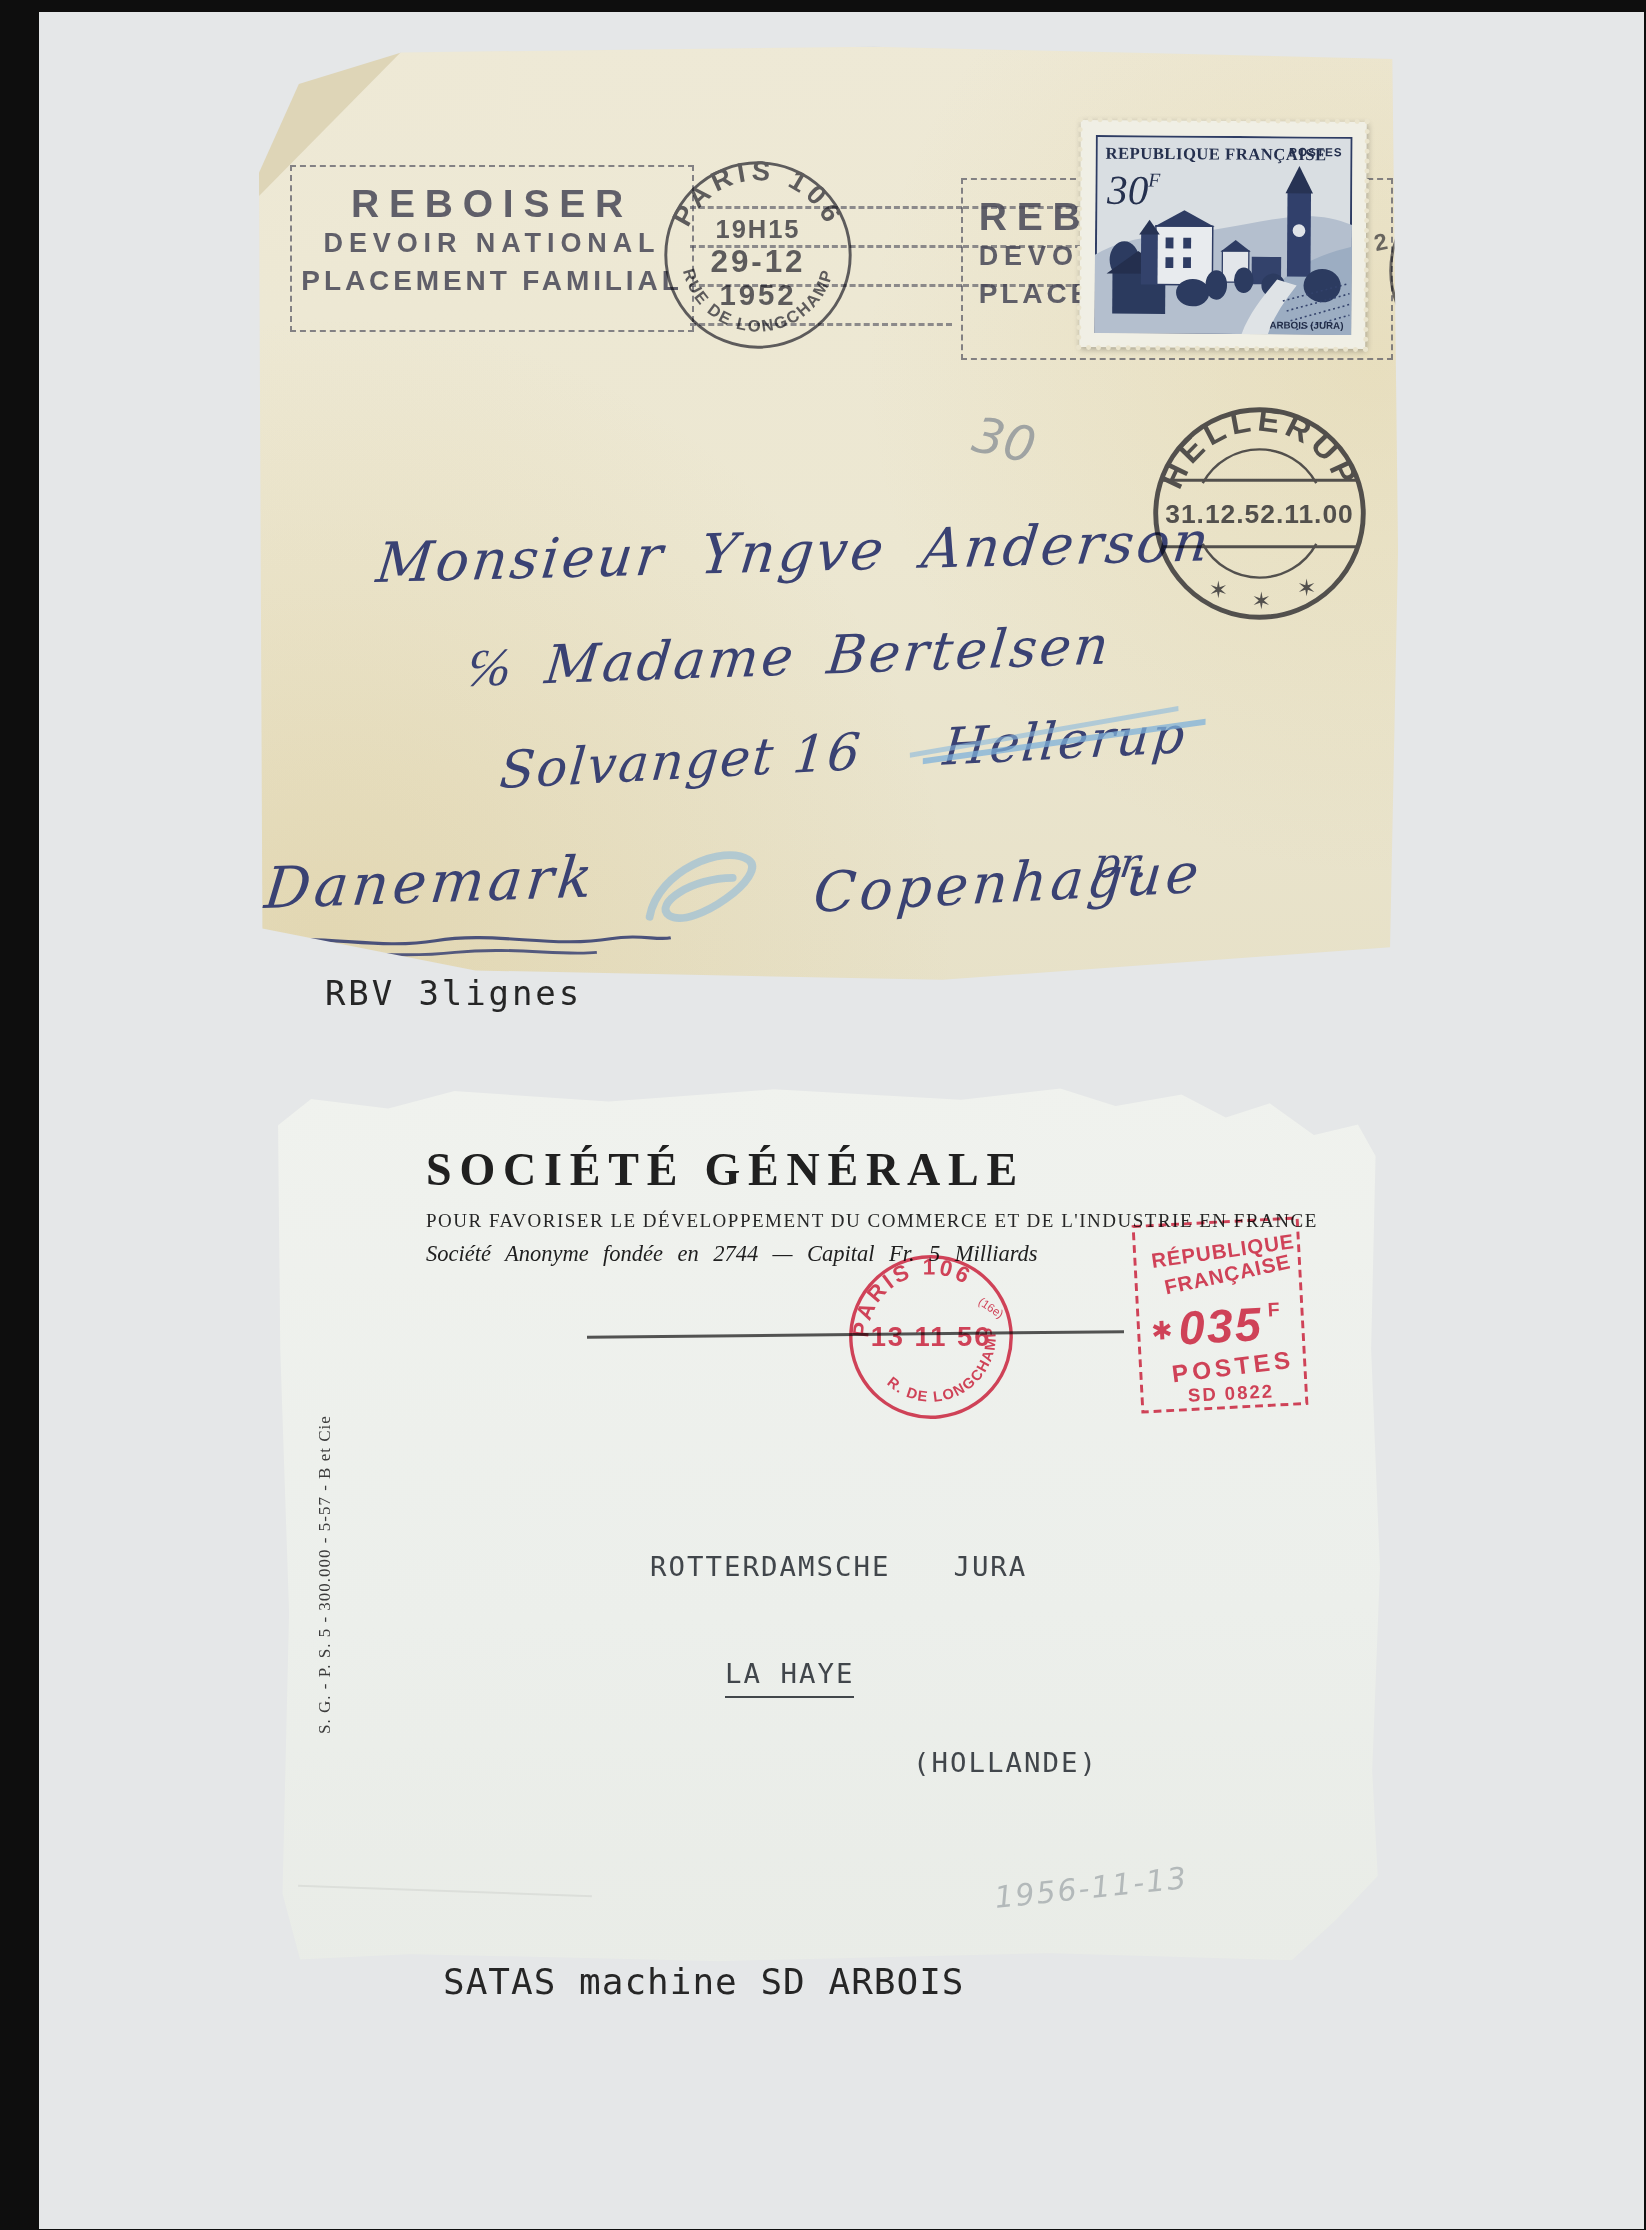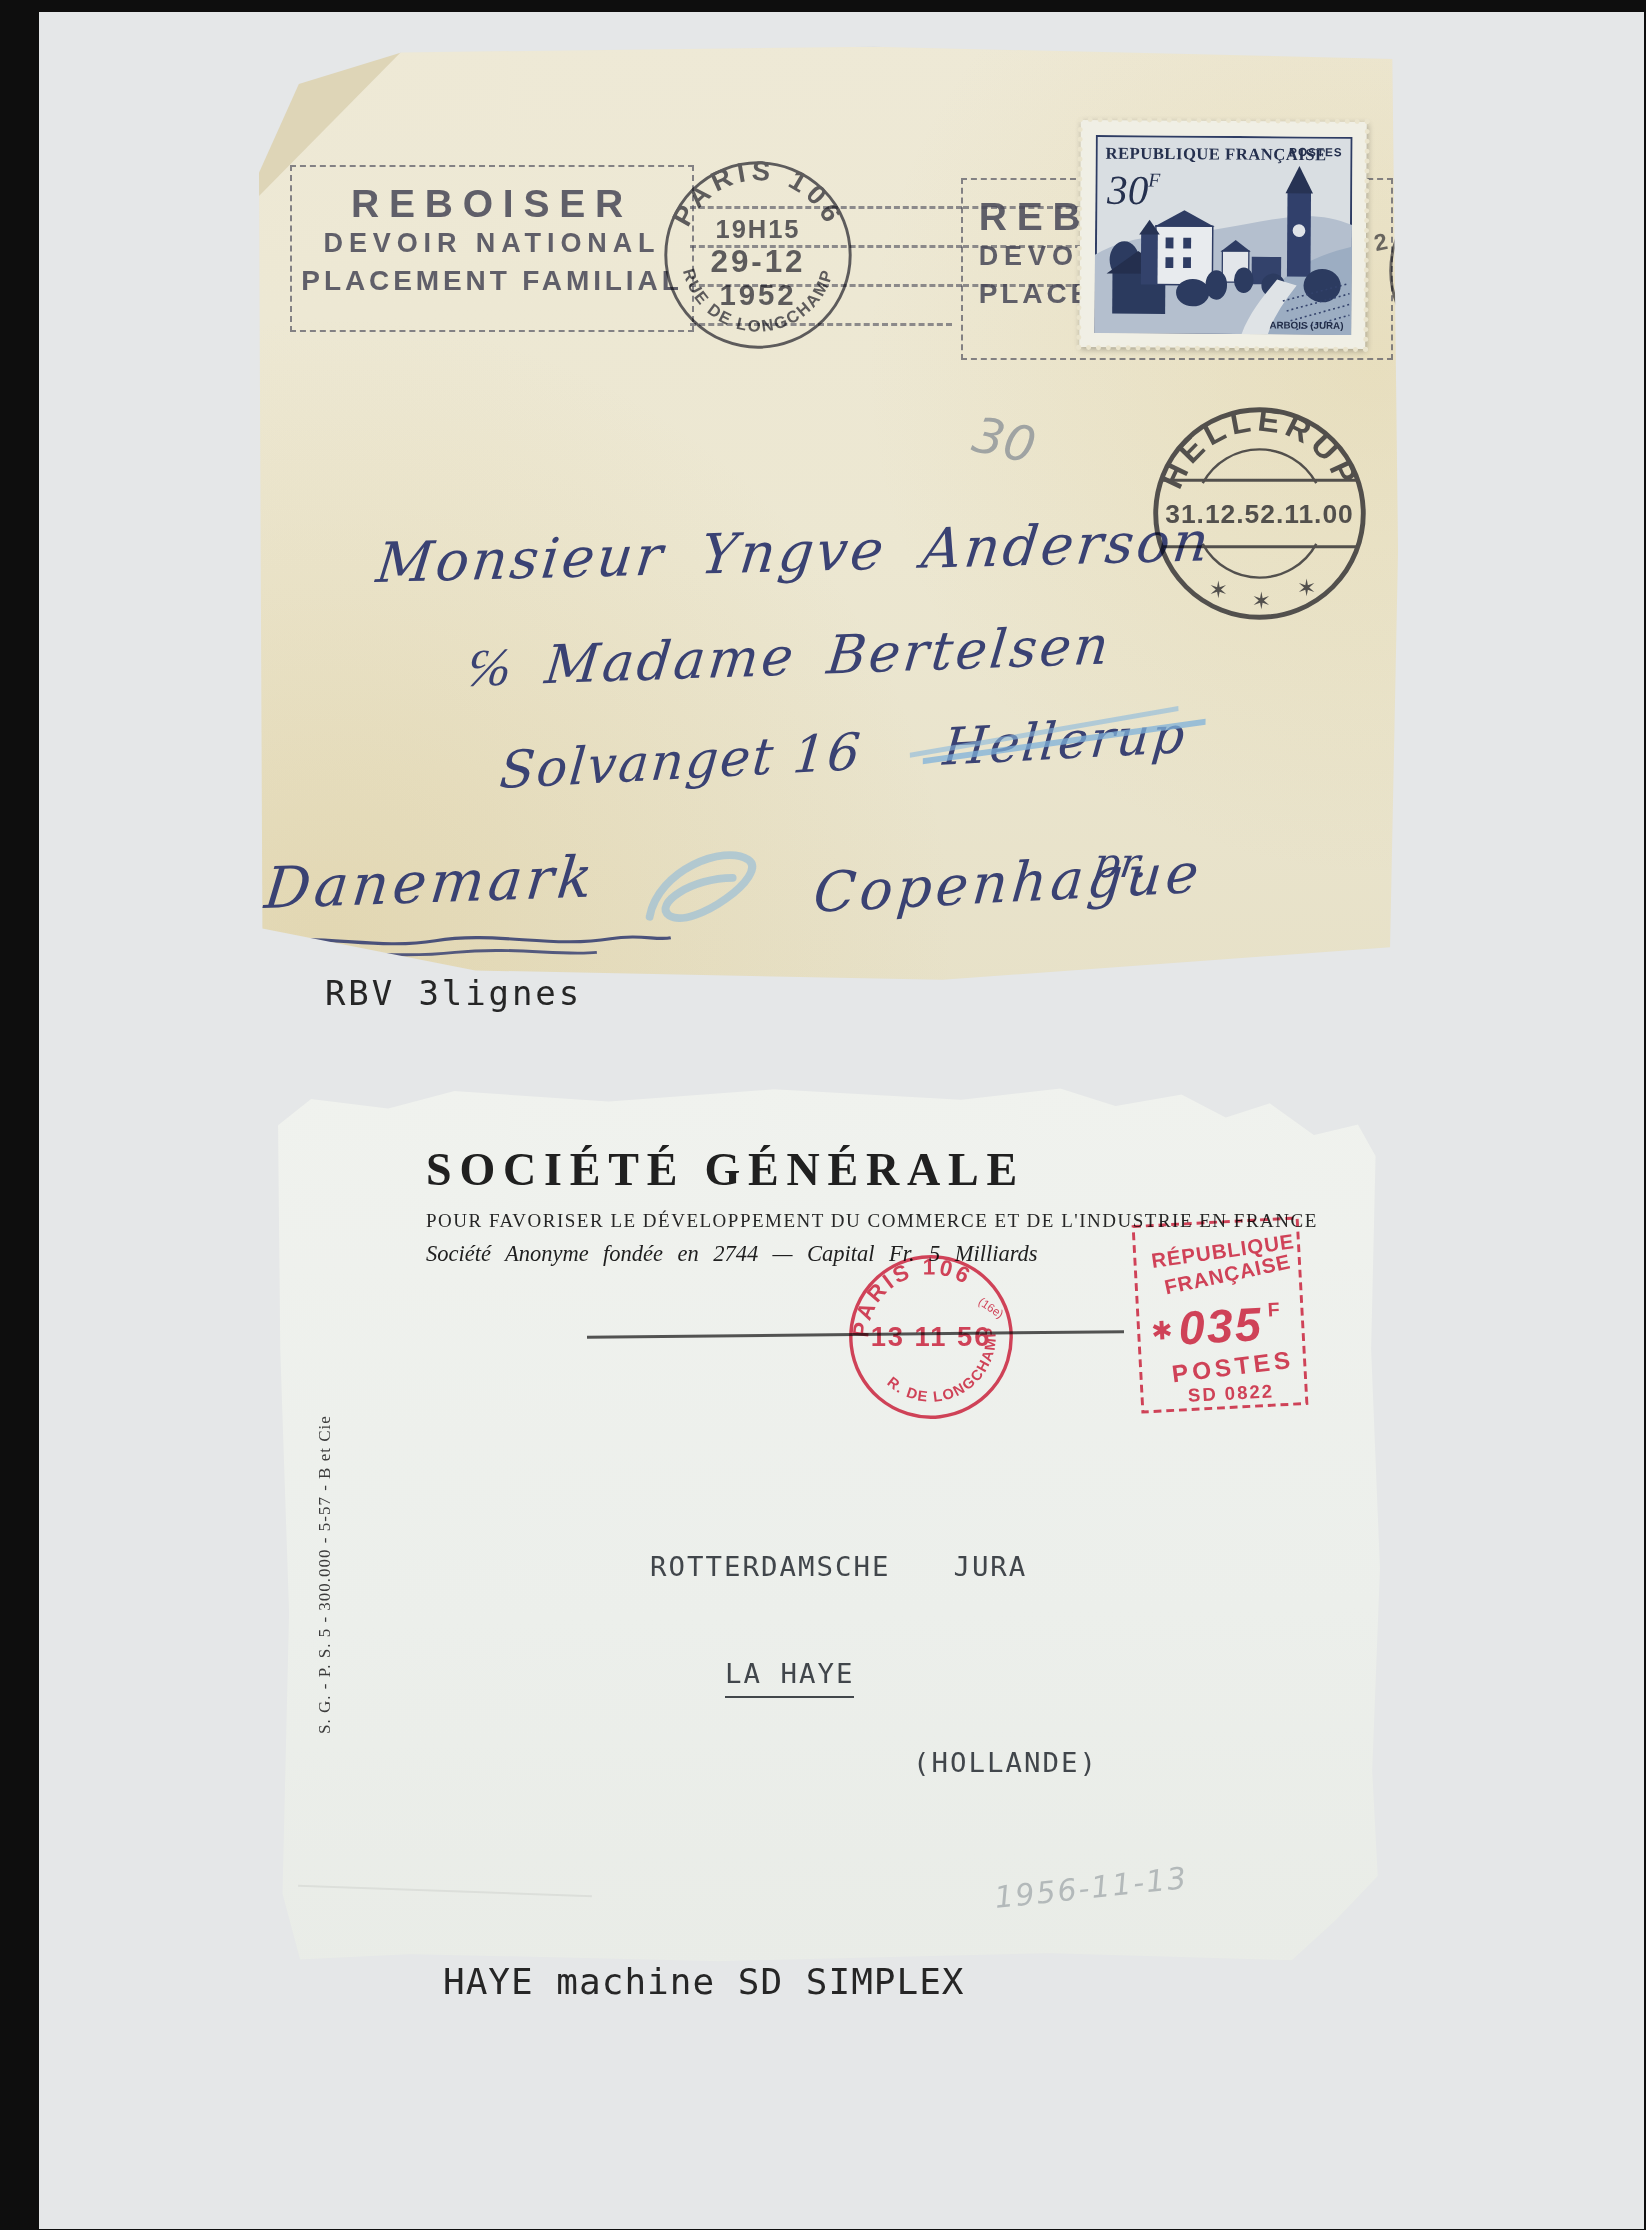--- a/index.html
+++ b/index.html
@@ -237,16 +237,16 @@
         <span>ROTTERDAMSCHE</span><span style="display:inline-block;width:63px;"></span><span>JURA</span>
       </div>
       <div class="abs typed" style="left:447px;top:572px;font-size:27.4px;border-bottom:2.9px solid #42474b;padding-bottom:7px;">LA HAYE</div>
       <div class="abs typed" style="left:627px;top:661px;font-size:27.4px;margin-left:8px;">(HOLLANDE)</div>
 
       <div class="abs pencil" style="left:716px;top:784px;font-size:30px;color:#b3b9ba;transform:rotate(-6deg);letter-spacing:2px;">1956-11-13</div>
 
       <div class="abs" style="left:19.6px;top:804px;width:294px;height:2px;background:rgba(0,0,0,.06);transform:rotate(2deg);"></div>
     </div>
 
-    <div class="abs caption" style="left:404px;top:1949px;font-size:36px;letter-spacing:1px;">HAYE machine SD SIMPLEX</div>
+    <div class="abs caption" style="left:404px;top:1949px;font-size:36px;letter-spacing:1px;">SATAS machine SD ARBOIS</div>
   </div>
 </div>
 
 
 </body></html>

